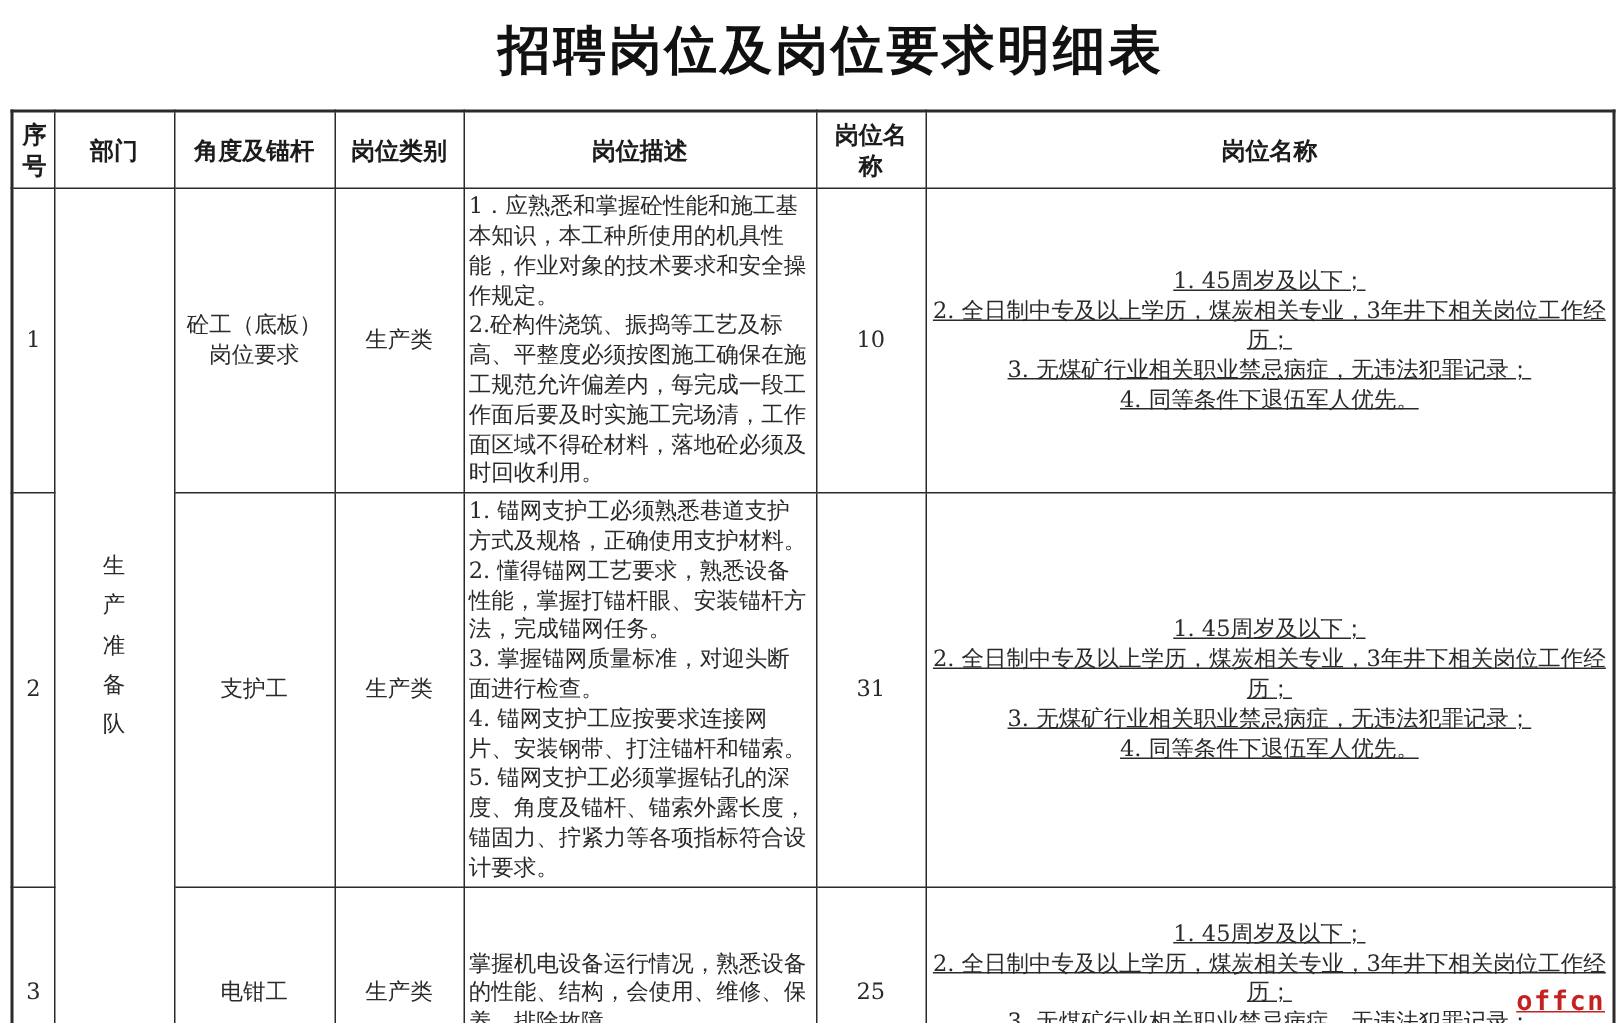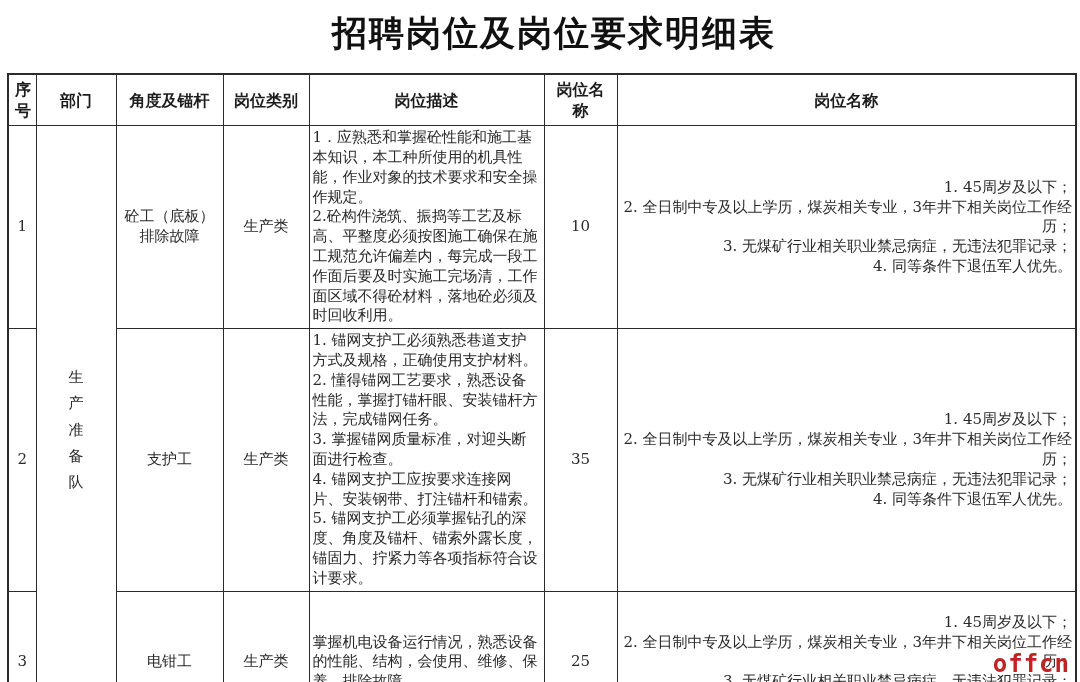--- a/index.html
+++ b/index.html
@@ -37,36 +37,37 @@
     text-align:center;
     padding:4px 6px;
     color:#1c1c1c;
   }
   tr.hdr{height:50px;}
   tr.r1{height:178px;}
   tr.r2{height:240px;}
   tr.r3{height:143px;}
   td.c{text-align:center;}
   td.desc{text-align:left; white-space:pre-line;margin-top:29px;}
-  td.req{text-align:right; white-space:pre-line; padding-left:6px;}
+  td.req{text-align:center; white-space:pre-line; padding-left:6px;text-decoration:underline;}
   .vert{
     width:1.1em;
     margin:0 auto;
     line-height:1.75;
     text-align:center;
     word-break:break-all;
   }
   .watermark{
     position:absolute;
     right:10px;
     bottom:4px;
     font-family:"DejaVu Sans Mono","Liberation Mono",monospace;
     font-weight:bold;
-    font-size:24px;
+    font-size:18px;
     letter-spacing:1px;
+    text-decoration:underline;
   }
 </style>
 </head>
 <body>
 
 <h1 class="page-title">招聘岗位及岗位要求明细表</h1>
 
 <table class="recruit">
   <colgroup>
     <col style="width:28px">
@@ -87,40 +88,40 @@
       <th>岗位名称</th>
       <th>岗位名称</th>
     </tr>
   </thead>
   <tbody>
     <tr class="r1">
       <td class="c">1</td>
       <td class="c" rowspan="3">
         <div class="vert">生产准备队</div>
       </td>
-      <td class="c">砼工（底板）排除故障</td>
+      <td class="c">砼工（底板）岗位要求</td>
       <td class="c">生产类</td>
       <td class="desc">1．应熟悉和掌握砼性能和施工基本知识，本工种所使用的机具性能，作业对象的技术要求和安全操作规定。
 2.砼构件浇筑、振捣等工艺及标高、平整度必须按图施工确保在施工规范允许偏差内，每完成一段工作面后要及时实施工完场清，工作面区域不得砼材料，落地砼必须及时回收利用。</td>
       <td class="c">10</td>
       <td class="req">1. 45周岁及以下；
 2. 全日制中专及以上学历，煤炭相关专业，3年井下相关岗位工作经历；
 3. 无煤矿行业相关职业禁忌病症，无违法犯罪记录；
 4. 同等条件下退伍军人优先。</td>
     </tr>
     <tr class="r2">
       <td class="c">2</td>
       <td class="c">支护工</td>
       <td class="c">生产类</td>
       <td class="desc">1. 锚网支护工必须熟悉巷道支护方式及规格，正确使用支护材料。
 2. 懂得锚网工艺要求，熟悉设备性能，掌握打锚杆眼、安装锚杆方法，完成锚网任务。
 3. 掌握锚网质量标准，对迎头断面进行检查。
 4. 锚网支护工应按要求连接网片、安装钢带、打注锚杆和锚索。
 5. 锚网支护工必须掌握钻孔的深度、角度及锚杆、锚索外露长度，锚固力、拧紧力等各项指标符合设计要求。</td>
-      <td class="c">35</td>
+      <td class="c">31</td>
       <td class="req">1. 45周岁及以下；
 2. 全日制中专及以上学历，煤炭相关专业，3年井下相关岗位工作经历；
 3. 无煤矿行业相关职业禁忌病症，无违法犯罪记录；
 4. 同等条件下退伍军人优先。</td>
     </tr>
     <tr class="r3">
       <td class="c">3</td>
       <td class="c">电钳工</td>
       <td class="c">生产类</td>
       <td class="desc">掌握机电设备运行情况，熟悉设备的性能、结构，会使用、维修、保养、排除故障</td>

